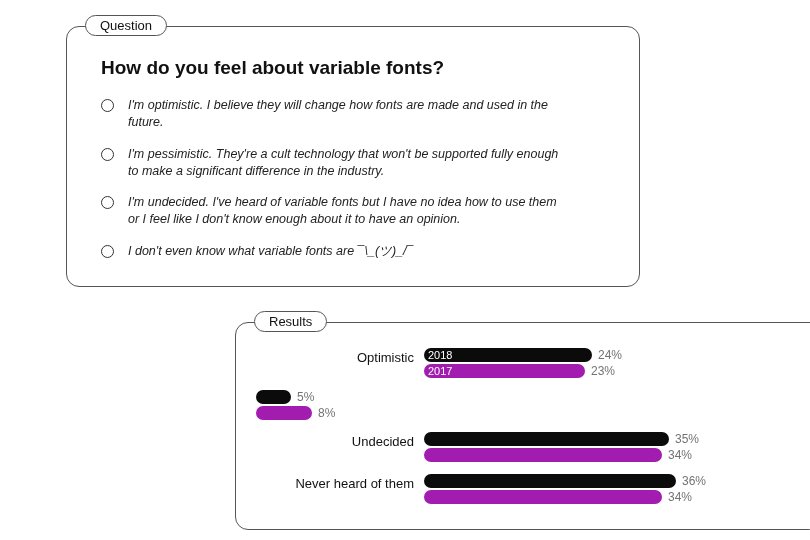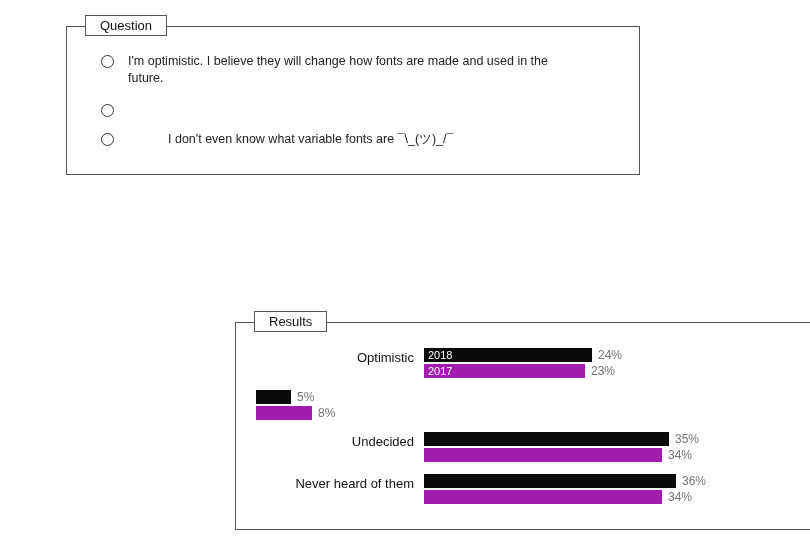--- a/index.html
+++ b/index.html
@@ -1,15 +1,15 @@
 <!DOCTYPE html>
 <html><head>
 <meta charset="utf-8">
 <style>
-  * { box-sizing: border-box; }
+  * { box-sizing: border-box; border-radius: 13px; }
   body {
     margin: 0;
     width: 810px;
     height: 540px;
     background: #ffffff;
     font-family: "Segoe UI", "Helvetica Neue", Arial, sans-serif;
     color: #111;
     font-size: 13px;
     position: relative;
   }
@@ -51,20 +51,21 @@
     border: 1.2px solid #333;
     border-radius: 50%;
     margin-top: 2px;
     margin-right: 14px;
   }
   .opt-text {
     font-size: 12.5px;
     line-height: 1.38;
     max-width: 440px;
     color: #222;
+    font-style: italic;
   }
   
   #results-panel {
     left: 235px;
     top: 322px;
     width: 630px;
     padding: 24px 22px 14px 20px;
   }
   .res-row {
     display: flex;
@@ -107,29 +108,35 @@
     font-size: 12px;
     margin-left: 6px;
     color: #737373;
   }
 </style>
 </head>
 <body>
 
 <div id="question-panel" class="panel">
   <div class="panel-tab">Question</div>
+  <div id="question-title">How do you feel about variable fonts?</div>
 
   <div class="opt-row">
     <span class="radio"></span>
     <span class="opt-text">I'm optimistic. I believe they will change how fonts are made and used in the future.</span>
   </div>
   <div class="opt-row">
     <span class="radio"></span>
-  </div>
-  <div class="opt-row" style="margin-bottom:4px;gap:40px;">
+    <span class="opt-text">I'm pessimistic. They're a cult technology that won't be supported fully enough to make a significant difference in the industry.</span>
+  </div>
+  <div class="opt-row">
+    <span class="radio"></span>
+    <span class="opt-text">I'm undecided. I've heard of variable fonts but I have no idea how to use them or I feel like I don't know enough about it to have an opinion.</span>
+  </div>
+  <div class="opt-row" style="margin-bottom:4px;">
     <span class="radio"></span>
     <span class="opt-text">I don't even know what variable fonts are ¯\_(ツ)_/¯</span>
   </div>
 </div>
 
 <div id="results-panel" class="panel">
   <div class="panel-tab">Results</div>
 
   <div class="res-row">
     <div class="res-label">Optimistic</div>

